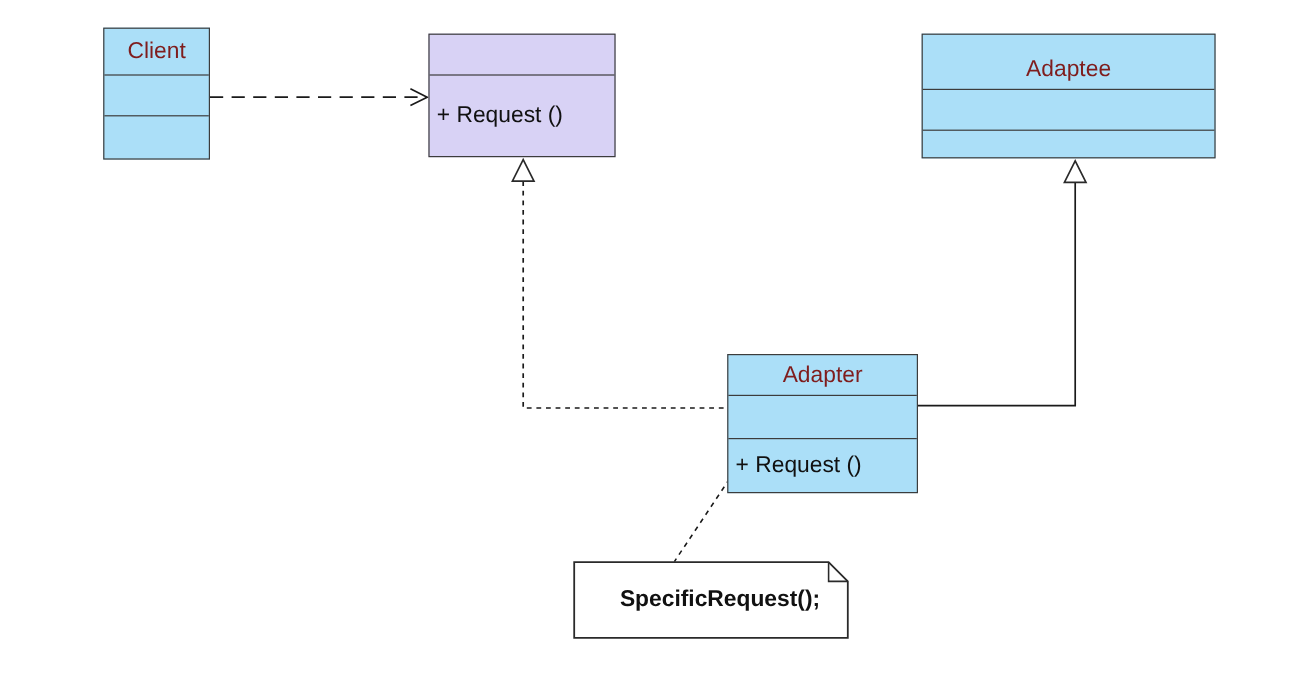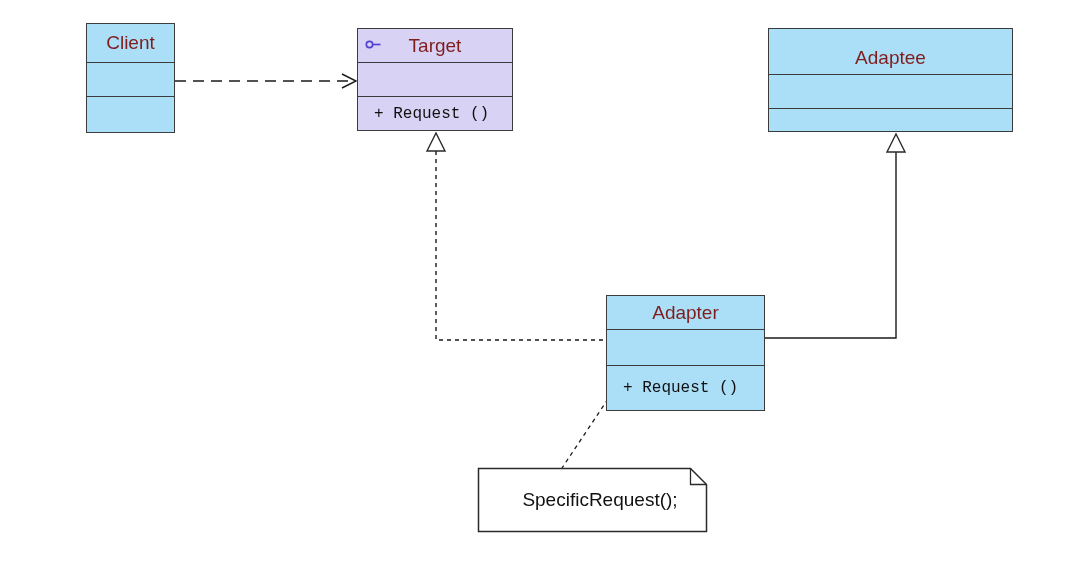--- a/index.html
+++ b/index.html
@@ -35,26 +35,25 @@
     color: #7f1d1d;
     flex: 0 0 auto;
   }
   .uml-class .attrs {
     border-bottom: 1.4px solid #3c3c3c;
     flex: 0 0 auto;
   }
   .uml-class .ops {
     display: flex;
     align-items: center;
-    padding-left: 16px;
-    font-size: 16px;
+    padding-left: 6px;
+    font-size: 19px;
     color: #111111;
     flex: 1 1 auto;
     white-space: pre;
-    font-family: Liberation Mono, monospace;
   }
   
   .box-client  { left: 86px;  top: 23px;  width: 89px;  height: 110px; }
   .box-client .title { height: 38px; }
   .box-client .attrs { height: 33px; }
   .box-target  { left: 357px; top: 28px;  width: 156px; height: 103px; }
   .box-target .title { height: 33px; }
   .box-target .attrs { height: 33px; }
   .box-adaptee { left: 768px; top: 28px;  width: 245px; height: 104px; }
   .box-adaptee .title { height: 33px; margin-top: 12px; }
@@ -71,20 +70,21 @@
   }
   .note-text {
     position: absolute;
     left: 478px; top: 468px;
     width: 244px; height: 64px;
     display: flex;
     align-items: center;
     justify-content: center;
     font-size: 19px;
     color: #111111;
+    font-weight: bold;
   }
 </style>
 </head>
 <body>
 
 <div class="canvas">
 
   <svg class="connectors" viewBox="0 0 1080 564" xmlns="http://www.w3.org/2000/svg">
 
     <g>
@@ -110,27 +110,20 @@
     </g>
   </svg>
 
   <div class="uml-class box-client">
     <div class="title">Client</div>
     <div class="attrs"></div>
     <div class="ops"></div>
   </div>
 
   <div class="uml-class interface box-target">
-    <div class="title">
-      <svg class="lollipop" viewBox="0 0 18 11" xmlns="http://www.w3.org/2000/svg">
-        <circle cx="4.5" cy="5.5" r="3.2" fill="none" stroke="#5244d0" stroke-width="1.7"></circle>
-        <line x1="7.7" y1="5.5" x2="15.5" y2="5.5" stroke="#5244d0" stroke-width="1.7"></line>
-      </svg>
-      <span>Target</span>
-    </div>
     <div class="attrs"></div>
     <div class="ops">+ Request ()</div>
   </div>
 
   <div class="uml-class box-adaptee">
     <div class="title">Adaptee</div>
     <div class="attrs"></div>
   </div>
 
   <div class="uml-class box-adapter">

